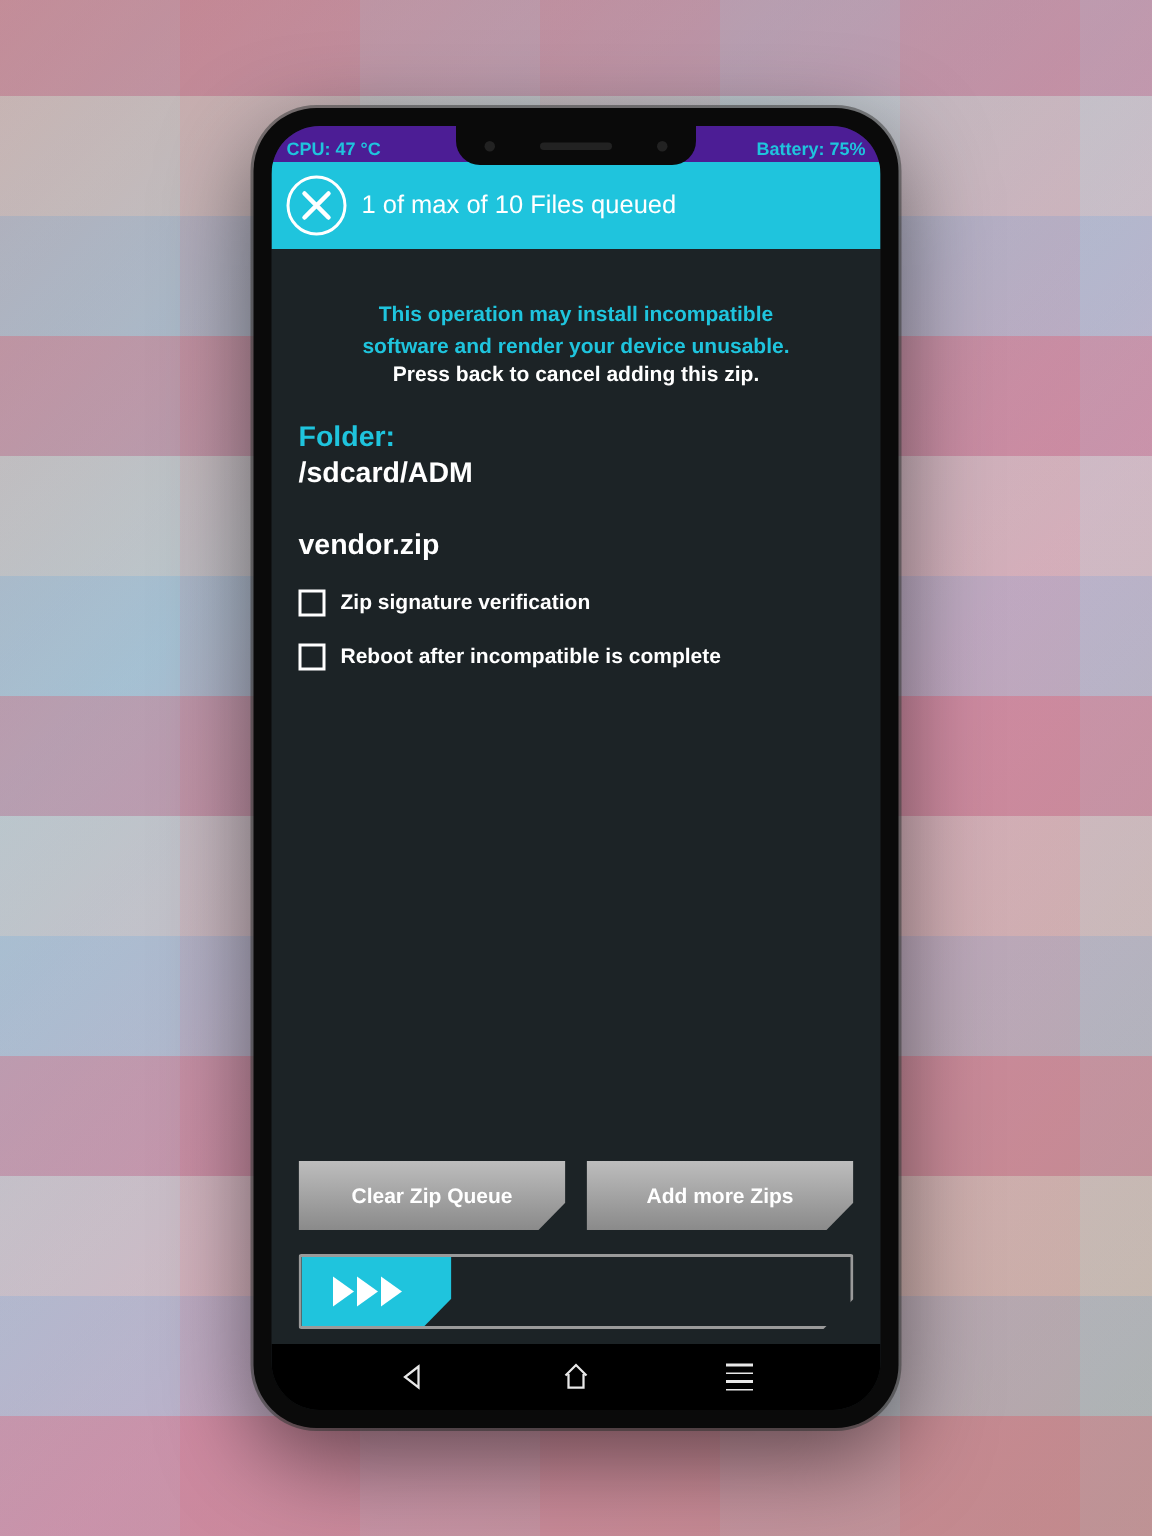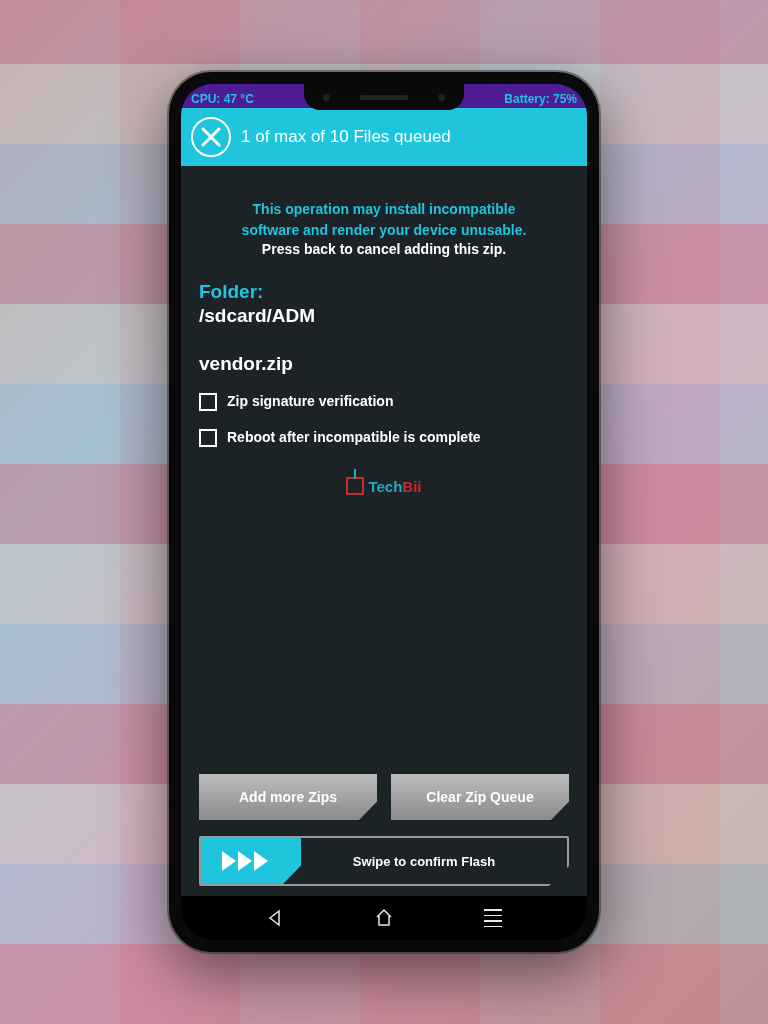--- a/index.html
+++ b/index.html
@@ -284,41 +284,34 @@
       <div class="check-row">
         <div class="checkbox"></div>
         <div class="check-label">Zip signature verification</div>
       </div>
 
       <div class="check-row">
         <div class="checkbox"></div>
         <div class="check-label">Reboot after incompatible is complete</div>
       </div>
 
-      <div class="watermark">
-        <div class="wm-logo"></div>
-        <span class="wm-text">
-          <span class="wm-tech">Tech</span><span class="wm-bii">Bii</span>
-        </span>
-      </div>
 
       <div class="spacer"></div>
 
       <div class="button-row">
+        <div class="action-btn">Clear Zip Queue</div>
         <div class="action-btn">Add more Zips</div>
-        <div class="action-btn">Clear Zip Queue</div>
       </div>
 
       <div class="swipe-bar">
         <div class="swipe-handle">
           <div class="tri"></div>
           <div class="tri"></div>
           <div class="tri"></div>
         </div>
-        <div class="swipe-text">Swipe to confirm Flash</div>
       </div>
     </div>
 
     <div class="navbar">
       <div class="nav-btn">
         <svg width="18" height="18" viewBox="0 0 18 18" class="nav-back-svg">
           <path d="M13 2 L4 9 L13 16 Z"></path>
         </svg>
       </div>
       <div class="nav-btn">

